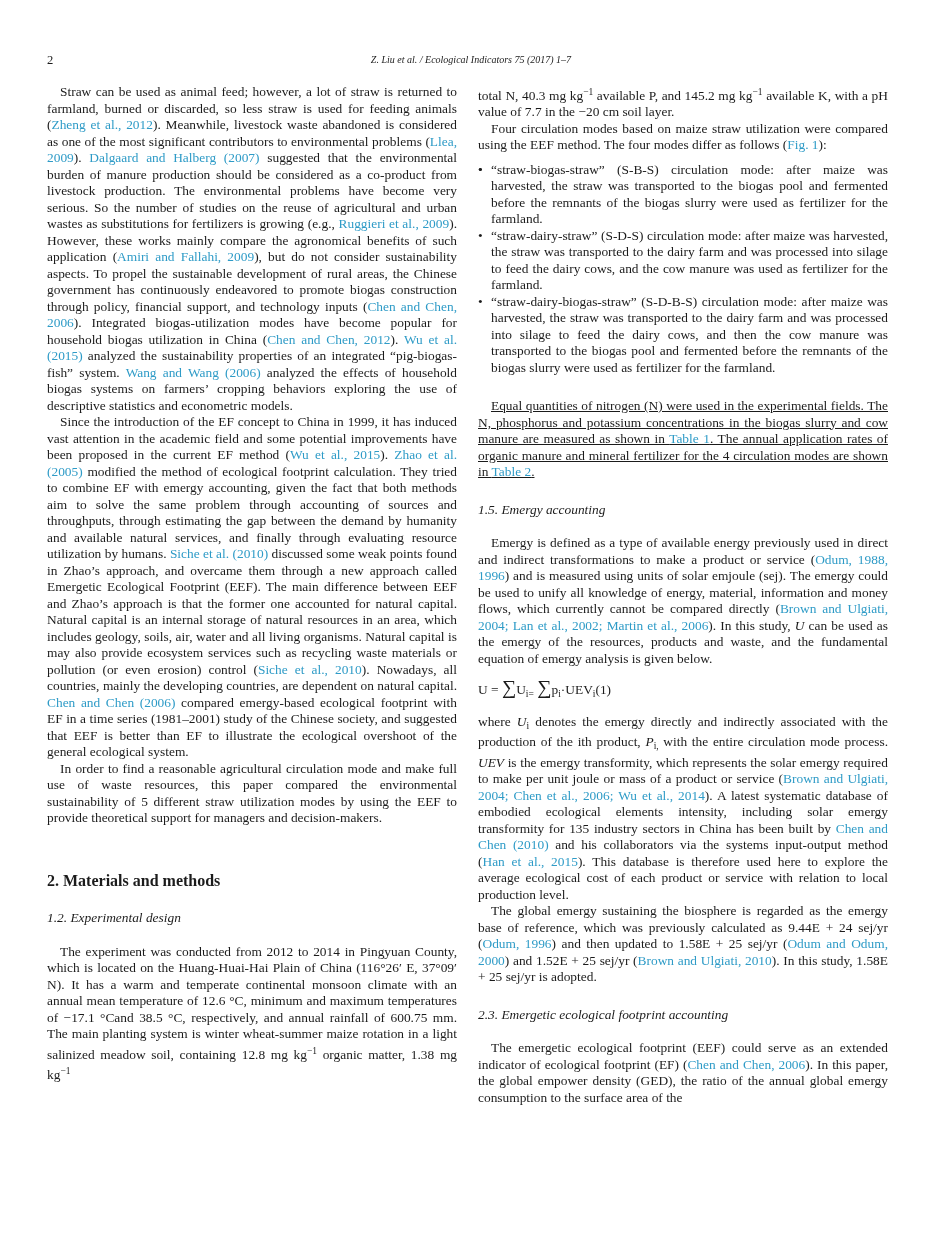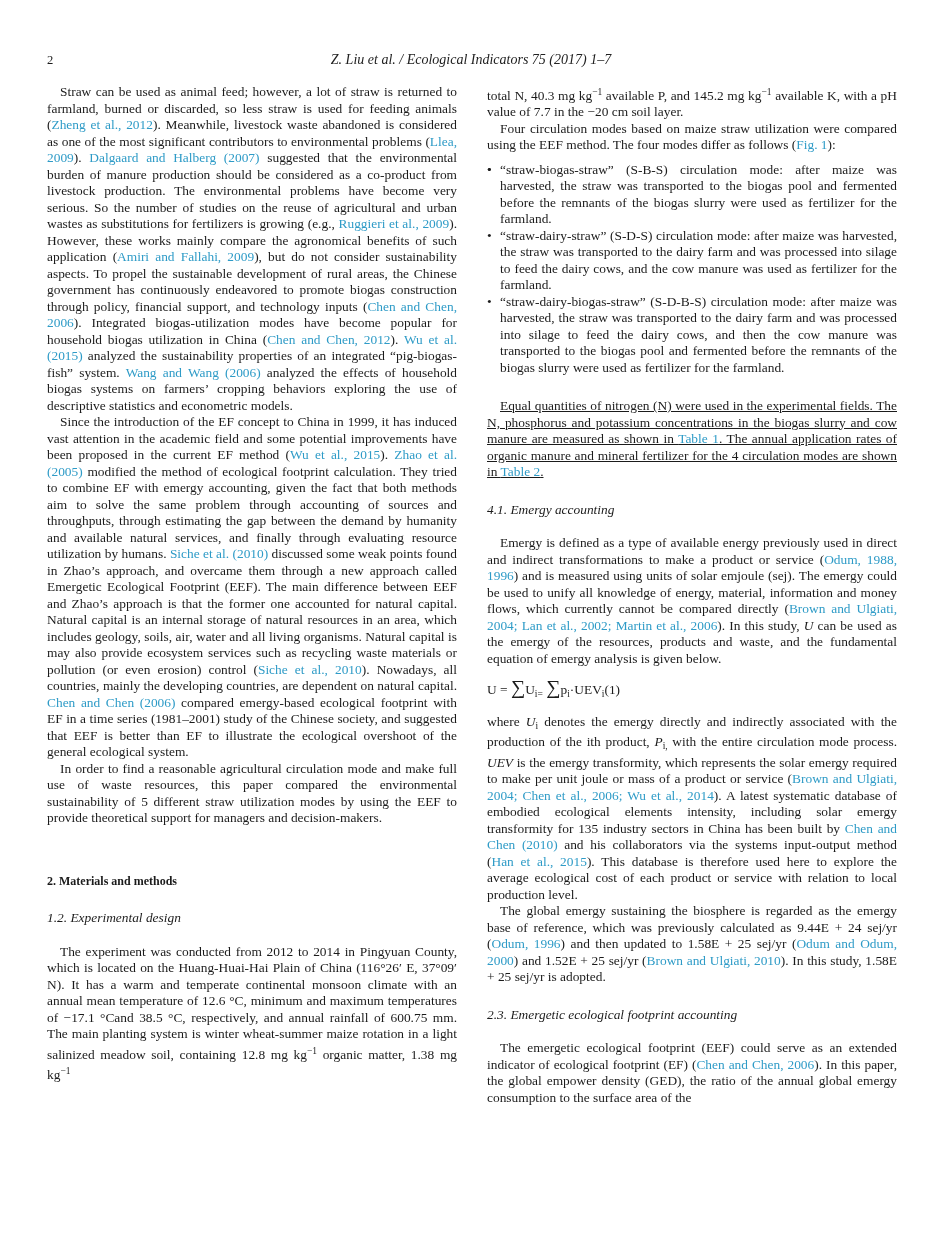--- a/index.html
+++ b/index.html
@@ -5,27 +5,27 @@
   html,body{margin:0;padding:0;background:#ffffff;}
   .page{
     position:relative;width:925px;height:1234px;background:#fff;
     color:var(--text,#1b1b1b);
     font-family:"Liberation Serif", serif;
     font-size:13.4px;line-height:16.5px;
     overflow:hidden;
   }
   .header{position:absolute;top:52px;left:47px;right:47px;height:17px;}
   .page-num{position:absolute;left:0;top:0;font-size:12.6px;}
-  .running-title{position:absolute;left:17px;right:0;text-align:center;font-style:italic;font-size:14px;color:#222;}
-  .cols{position:absolute;top:84px;left:47px;display:flex;gap:30px;}
+  .running-title{position:absolute;left:17px;right:0;text-align:center;font-style:italic;font-size:10px;color:#222;}
+  .cols{position:absolute;top:84px;left:47px;display:flex;gap:21px;}
   .col{width:410px;text-align:justify;}
   .para{margin:0;}
   .para.indent{text-indent:13px;}
   .para.spaced{margin-top:22px;text-decoration:underline;}
-  h2.section{font-size:12px;font-weight:bold;margin:46px 0 17px 0;line-height:16.5px;}
+  h2.section{font-size:16px;font-weight:bold;margin:46px 0 17px 0;line-height:16.5px;}
   h3.subsection{font-size:13.4px;font-style:italic;font-weight:normal;margin:21px 0 17px 0;line-height:16.5px;}
   .bullets{margin:8px 0 0 0;}
   .li{position:relative;padding-left:13px;}
   .bullet{position:absolute;left:0;top:0;}
   .equation{display:flex;align-items:baseline;margin:10px 0 11px 0;}
   .eq-num{text-align:right;}
   .sum{font-size:20px;line-height:1;}
   .sub{font-size:9.5px;vertical-align:-3px;}
   .sup{font-size:9.5px;vertical-align:4.5px;}
   .i{font-style:italic;}
@@ -51,21 +51,21 @@
     <div class="col">
         <p class="para"><span>total N, 40.3 mg kg</span><span class="sup">−1</span><span> available P, and 145.2 mg kg</span><span class="sup">−1</span><span> available K, with a pH value of 7.7 in the −20 cm soil layer.</span></p>
         <p class="para indent"><span>Four circulation modes based on maize straw utilization were compared using the EEF method. The four modes differ as follows (</span><span class="ref">Fig. 1</span><span>):</span></p>
         <div class="bullets">
           <div class="li"><span class="bullet">•</span></div>
           <div class="li"><span class="bullet">•</span><span><span>“straw-biogas-straw” (S-B-S) circulation mode: after maize was harvested, the straw was transported to the biogas pool and fermented before the remnants of the biogas slurry were used as fertilizer for the farmland.</span></span></div>
           <div class="li"><span class="bullet">•</span><span><span>“straw-dairy-straw” (S-D-S) circulation mode: after maize was harvested, the straw was transported to the dairy farm and was processed into silage to feed the dairy cows, and the cow manure was used as fertilizer for the farmland.</span></span></div>
           <div class="li"><span class="bullet">•</span><span><span>“straw-dairy-biogas-straw” (S-D-B-S) circulation mode: after maize was harvested, the straw was transported to the dairy farm and was processed into silage to feed the dairy cows, and then the cow manure was transported to the biogas pool and fermented before the remnants of the biogas slurry were used as fertilizer for the farmland.</span></span></div>
         </div>
         <p class="para indent spaced"><span>Equal quantities of nitrogen (N) were used in the experimental fields. The N, phosphorus and potassium concentrations in the biogas slurry and cow manure are measured as shown in </span><span class="ref">Table 1</span><span>. The annual application rates of organic manure and mineral fertilizer for the 4 circulation modes are shown in </span><span class="ref">Table 2</span><span>.</span></p>
-        <h3 class="subsection">4.1. Emergy accounting</h3>
+        <h3 class="subsection">1.5. Emergy accounting</h3>
         <p class="para indent"><span>Emergy is defined as a type of available energy previously used in direct and indirect transformations to make a product or service (</span><span class="ref">Odum, 1988, 1996</span><span>) and is measured using units of solar emjoule (sej). The emergy could be used to unify all knowledge of energy, material, information and money flows, which currently cannot be compared directly (</span><span class="ref">Brown and Ulgiati, 2004; Lan et al., 2002; Martin et al., 2006</span><span>). In this study, </span><span class="i">U</span><span> can be used as the emergy of the resources, products and waste, and the fundamental equation of emergy analysis is given below.</span></p>
         <div class="equation">
           <span><span>U = </span><span class="sum">∑</span><span>U</span><span class="sub">i=</span><span> </span><span class="sum">∑</span><span>p</span><span class="sub">i</span><span>·UEV</span><span class="sub">i</span></span>
           <span class="eq-num">(1)</span>
         </div>
         <p class="para"><span>where </span><span class="i">U</span><span class="sub">i</span><span> denotes the emergy directly and indirectly associated with the production of the ith product, </span><span class="i">P</span><span class="sub">i,</span><span> with the entire circulation mode process. </span><span class="i">UEV</span><span> is the emergy transformity, which represents the solar emergy required to make per unit joule or mass of a product or service (</span><span class="ref">Brown and Ulgiati, 2004; Chen et al., 2006; Wu et al., 2014</span><span>). A latest systematic database of embodied ecological elements intensity, including solar emergy transformity for 135 industry sectors in China has been built by </span><span class="ref">Chen and Chen (2010)</span><span> and his collaborators via the systems input-output method (</span><span class="ref">Han et al., 2015</span><span>). This database is therefore used here to explore the average ecological cost of each product or service with relation to local production level.</span></p>
         <p class="para indent"><span>The global emergy sustaining the biosphere is regarded as the emergy base of reference, which was previously calculated as 9.44E + 24 sej/yr (</span><span class="ref">Odum, 1996</span><span>) and then updated to 1.58E + 25 sej/yr (</span><span class="ref">Odum and Odum, 2000</span><span>) and 1.52E + 25 sej/yr (</span><span class="ref">Brown and Ulgiati, 2010</span><span>). In this study, 1.58E + 25 sej/yr is adopted.</span></p>
         <h3 class="subsection">2.3. Emergetic ecological footprint accounting</h3>
         <p class="para indent"><span>The emergetic ecological footprint (EEF) could serve as an extended indicator of ecological footprint (EF) (</span><span class="ref">Chen and Chen, 2006</span><span>). In this paper, the global empower density (GED), the ratio of the annual global emergy consumption to the surface area of the</span></p>
       </div>

